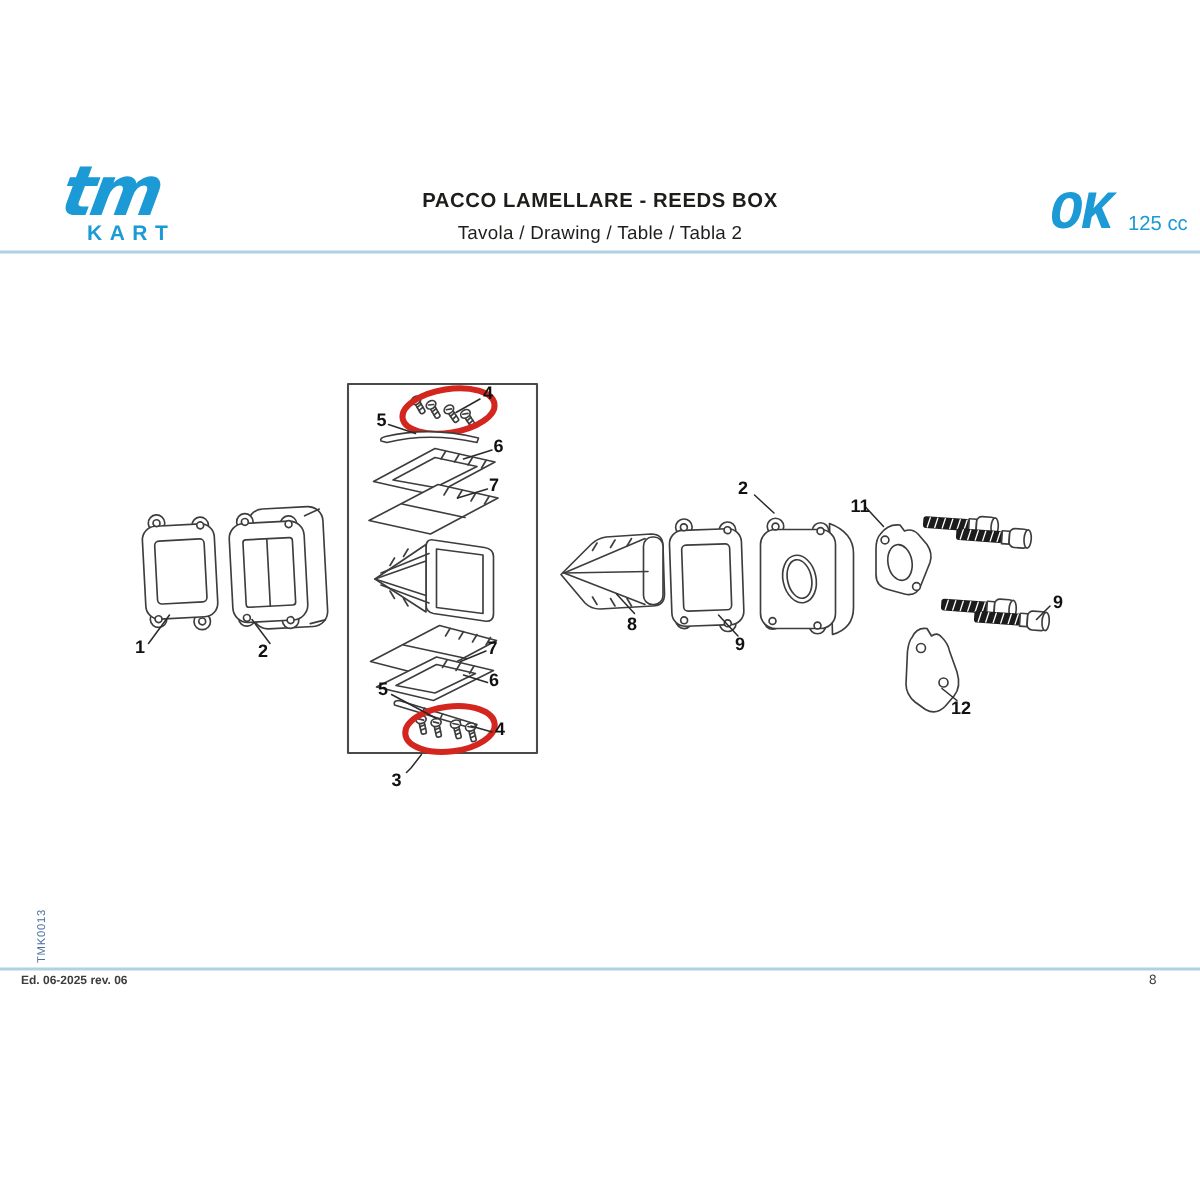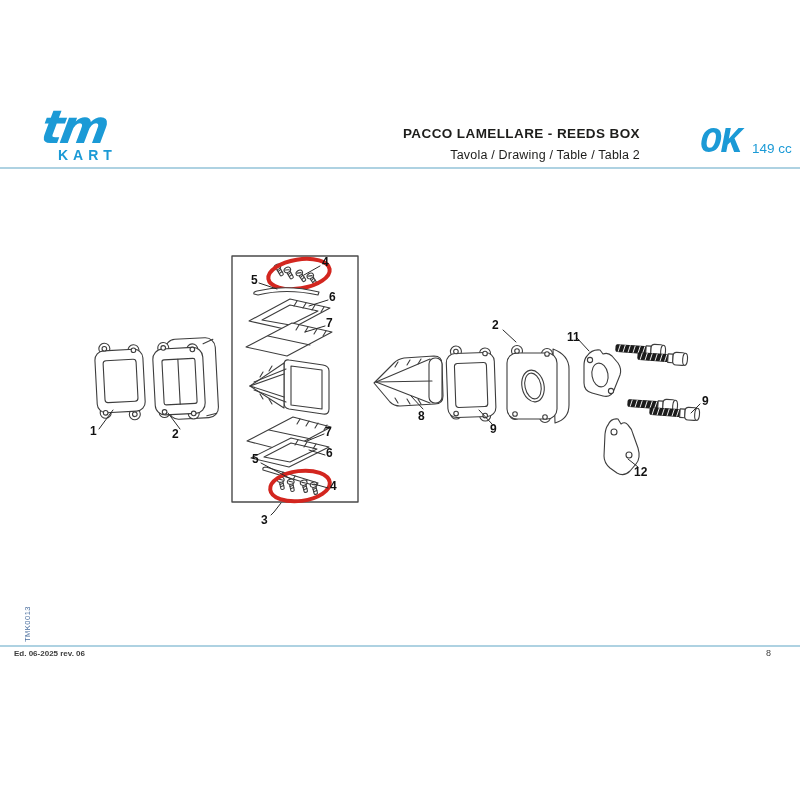--- a/index.html
+++ b/index.html
@@ -4,21 +4,21 @@
 <style>
   html,body{margin:0;padding:0;background:#fff;}
   #page{position:relative;width:800px;height:800px;background:#fff;overflow:hidden;
         font-family:"Liberation Sans",sans-serif;color:#1d1d1b;}
 
   
   .logo{position:absolute;left:42px;top:104px;width:130px;text-align:left;}
   .logo-tm{font-family:"DejaVu Sans",sans-serif;font-size:46px;font-weight:900;font-style:italic;
            color:#1b9ad6;line-height:46px;letter-spacing:-3px;transform:skewX(-10deg);display:inline-block;}
   .logo-kart{font-size:14px;font-weight:700;letter-spacing:5px;color:#1b9ad6;margin-top:-3px;padding-left:16px;}
-  .title-block{position:absolute;left:160px;right:160px;top:126px;text-align:right;}
+  .title-block{position:absolute;left:160px;right:160px;top:126px;text-align:center;}
   .doc-title{font-size:13.5px;font-weight:700;letter-spacing:.4px;}
   .doc-subtitle{font-size:12.5px;font-weight:400;margin-top:7px;letter-spacing:.2px;}
   .model{position:absolute;left:700px;top:122px;font-size:36px;font-weight:900;font-style:italic;
          color:#1b9ad6;letter-spacing:-1px;font-family:Liberation Mono, monospace;}
   .cc{position:absolute;left:752px;top:141px;font-size:13.5px;font-weight:400;color:#1b9ad6;}
   .rule{position:absolute;left:0;width:800px;height:2px;background:#aed2e2;}
   .rule.top{top:167px;}
   .rule.bottom{top:645px;}
 
   
@@ -40,21 +40,21 @@
     <span class="logo-tm">tm</span>
     <div class="logo-kart">KART</div>
   </div>
 
   <div class="title-block">
     <div class="doc-title">PACCO LAMELLARE - REEDS BOX</div>
     <div class="doc-subtitle">Tavola / Drawing / Table  / Tabla  2</div>
   </div>
 
   <div class="model">OK</div>
-  <div class="cc">149 cc</div>
+  <div class="cc">125 cc</div>
 
   <div class="rule top"></div>
 
   <svg id="art" viewBox="0 0 800 800" fill="none" stroke="#3d3d3d" stroke-width="1.1" stroke-linecap="round" stroke-linejoin="round">
     <defs>
       <g id="screw">
         <rect x="-1.7" y="0" width="3.4" height="8.5" rx="1.2" fill="#fff"></rect>
         <line x1="-1.7" y1="3.2" x2="1.7" y2="2.6"></line>
         <line x1="-1.7" y1="5.6" x2="1.7" y2="5.0"></line>
         <ellipse cx="0" cy="-1.3" rx="3.4" ry="2.6" fill="#fff"></ellipse>

